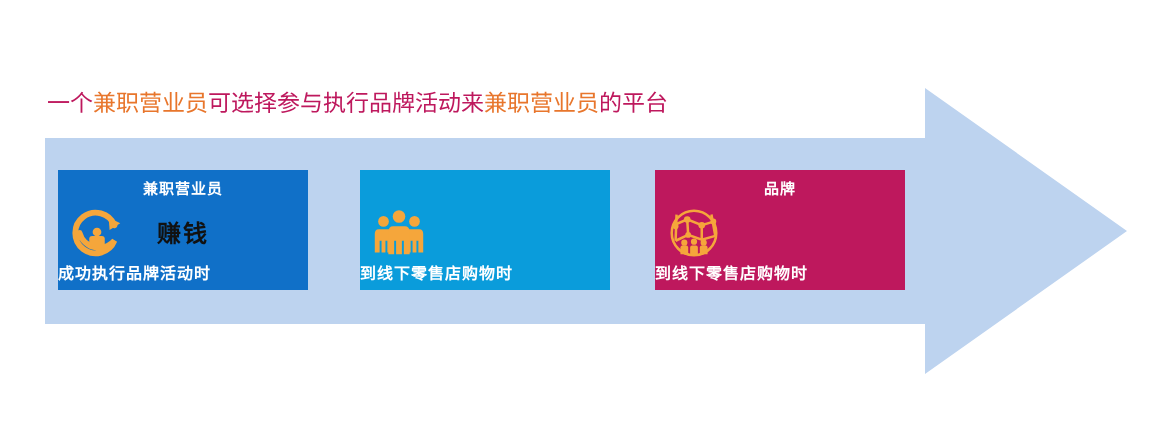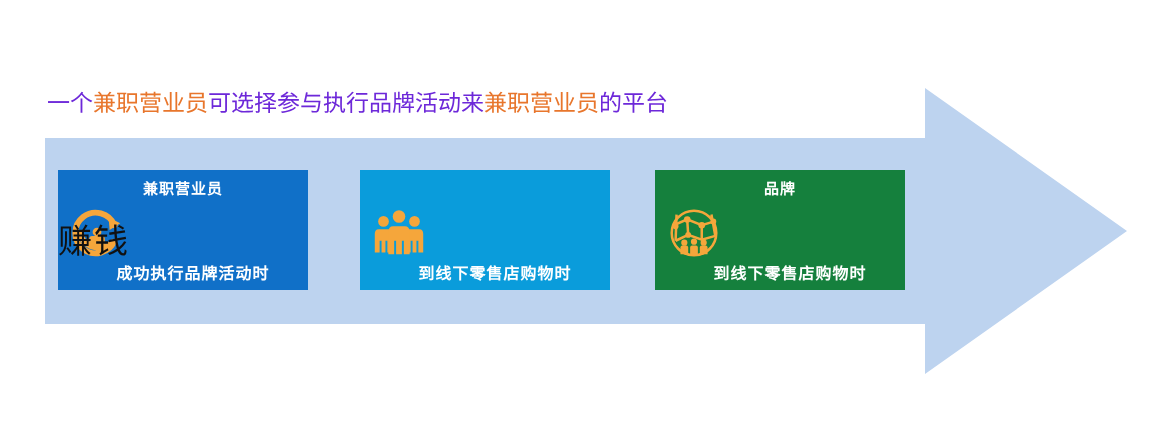--- a/index.html
+++ b/index.html
@@ -21,21 +21,21 @@
   #title {
     position: absolute;
     left: 47px;
     top: 88px;
     font-size: 23px;
     line-height: 30px;
     white-space: nowrap;
     letter-spacing: 0px;
     color: #3a3a3a;
   }
-  #title .seg-dark   { color: #6d28d9; margin-top: 39px; }
+  #title .seg-dark   { color: #be185d; margin-top: 39px; }
   #title .seg-accent { color: #e8762c; }
 
   
   #arrow {
     position: absolute;
     left: 45px;
     top: 88px;
     width: 1082px;
     height: 286px;
     pointer-events: none;
@@ -45,55 +45,54 @@
   
   .card {
     position: absolute;
     top: 170px;
     width: 250px;
     height: 120px;
     box-sizing: border-box;
   }
   #card-0 { left: 58px;  background: #1070c8; }
   #card-1 { left: 360px; background: #0a9cdb; }
-  #card-2 { left: 655px; background: #15803d; }
+  #card-2 { left: 655px; background: #be185d; }
 
   .card-header {
     position: absolute;
     top: 7px;
     left: 0;
     right: 0;
     text-align: center;
     color: #ffffff;
     font-size: 15px;
     font-weight: 700;
     letter-spacing: 1px;
   }
   .card-main {
     position: absolute;
     top: 44px;
     left: 0;
     right: 0;
-    text-align: left;
+    text-align: center;
     color: #111111;
-    font-size: 34px;
-    font-weight: 400;
+    font-size: 24px;
+    font-weight: 700;
     letter-spacing: 2px;
   }
   .card-footer {
     position: absolute;
     bottom: 6px;
     left: 0;
     right: 16px;
-    text-align: center;
+    text-align: left;
     color: #ffffff;
     font-size: 16px;
     font-weight: 700;
     letter-spacing: 1px;
-    margin-left: 36px;
   }
   .card-icon {
     position: absolute;
     left: 8px;
     top: 32px;
     width: 62px;
     height: 62px;
   }
   .card-icon svg { display: block; width: 100%; height: 100%; }
 </style>

